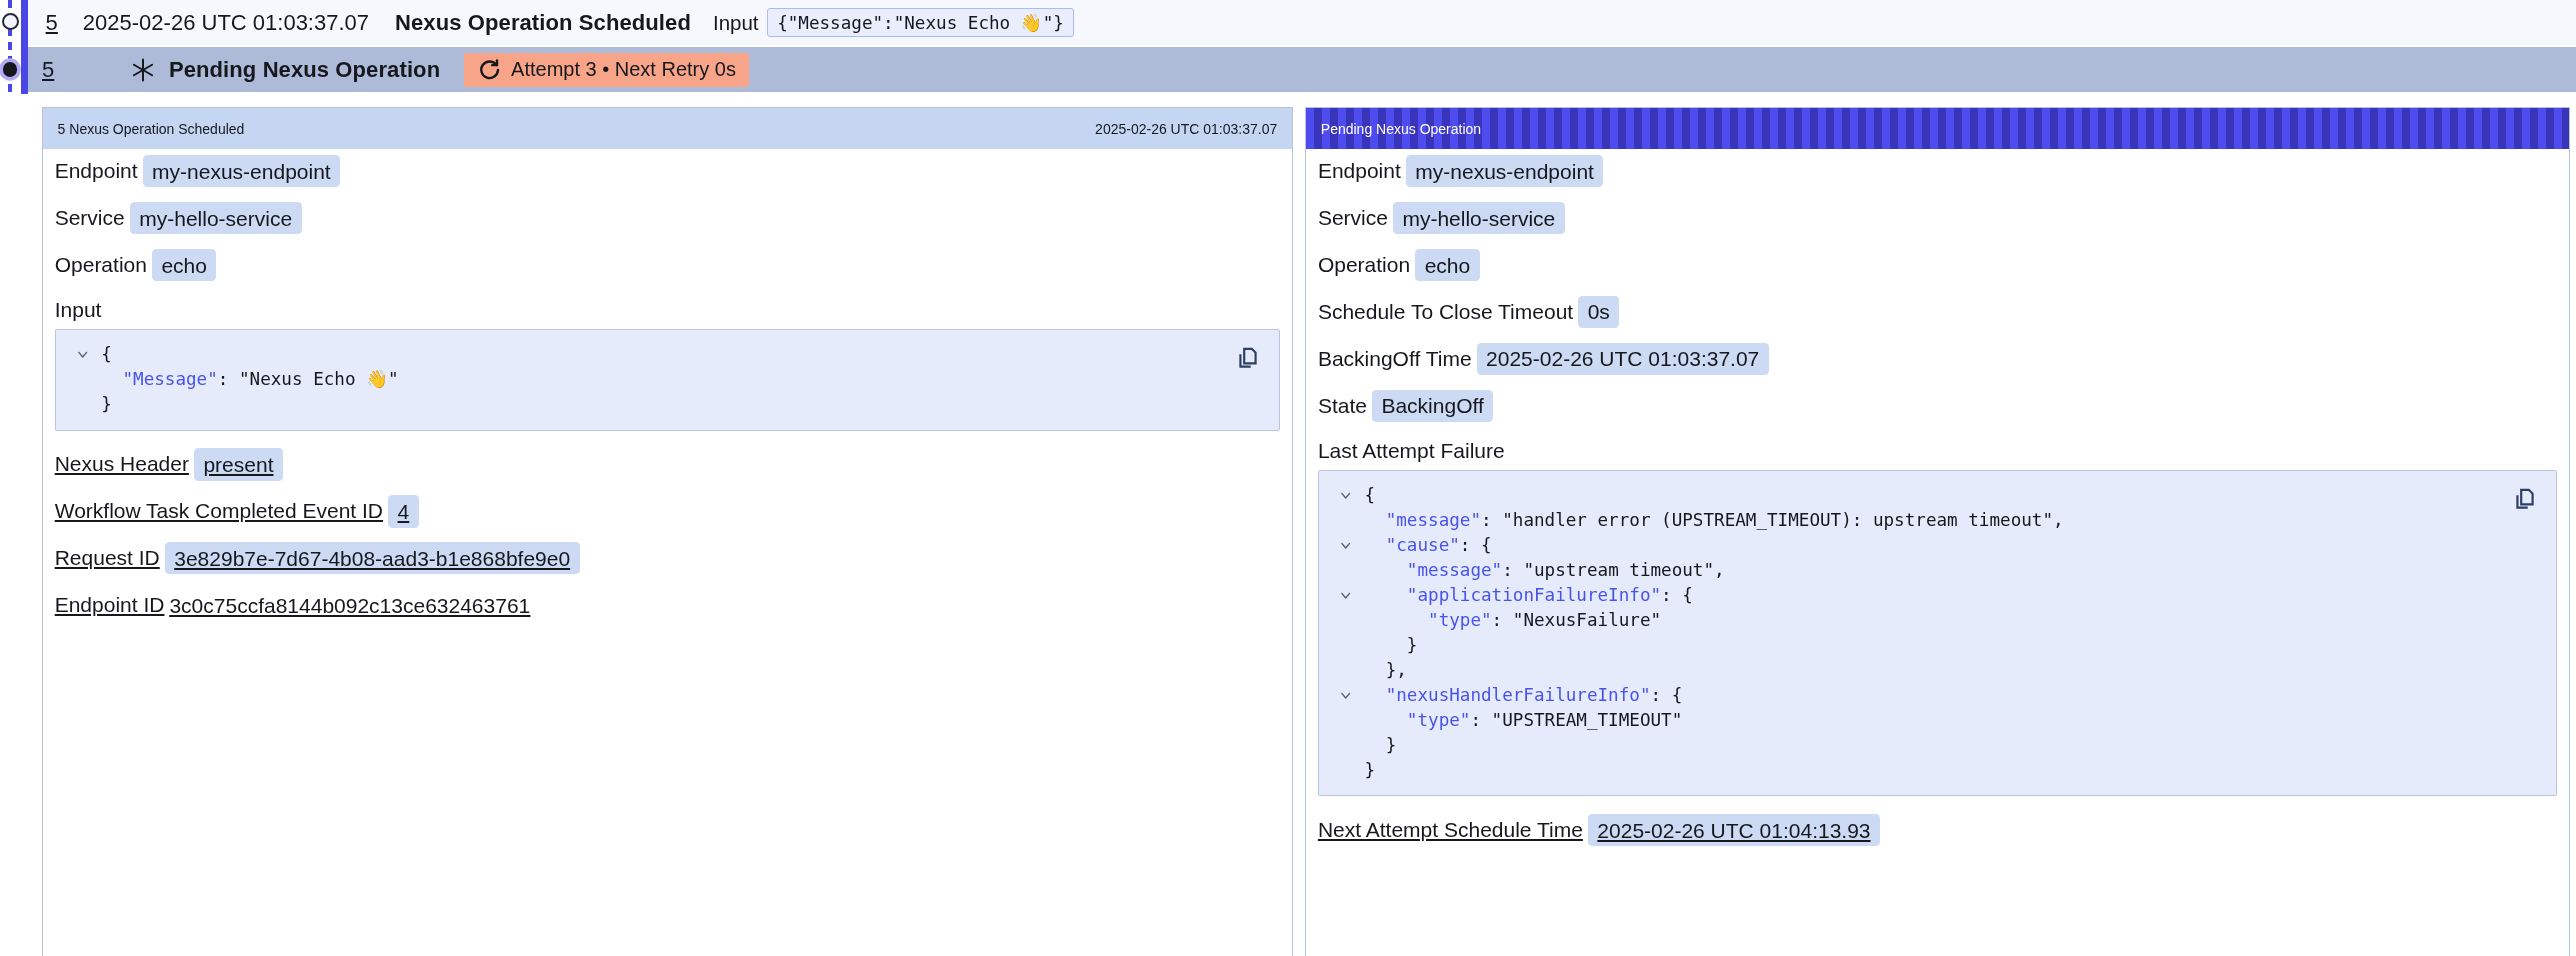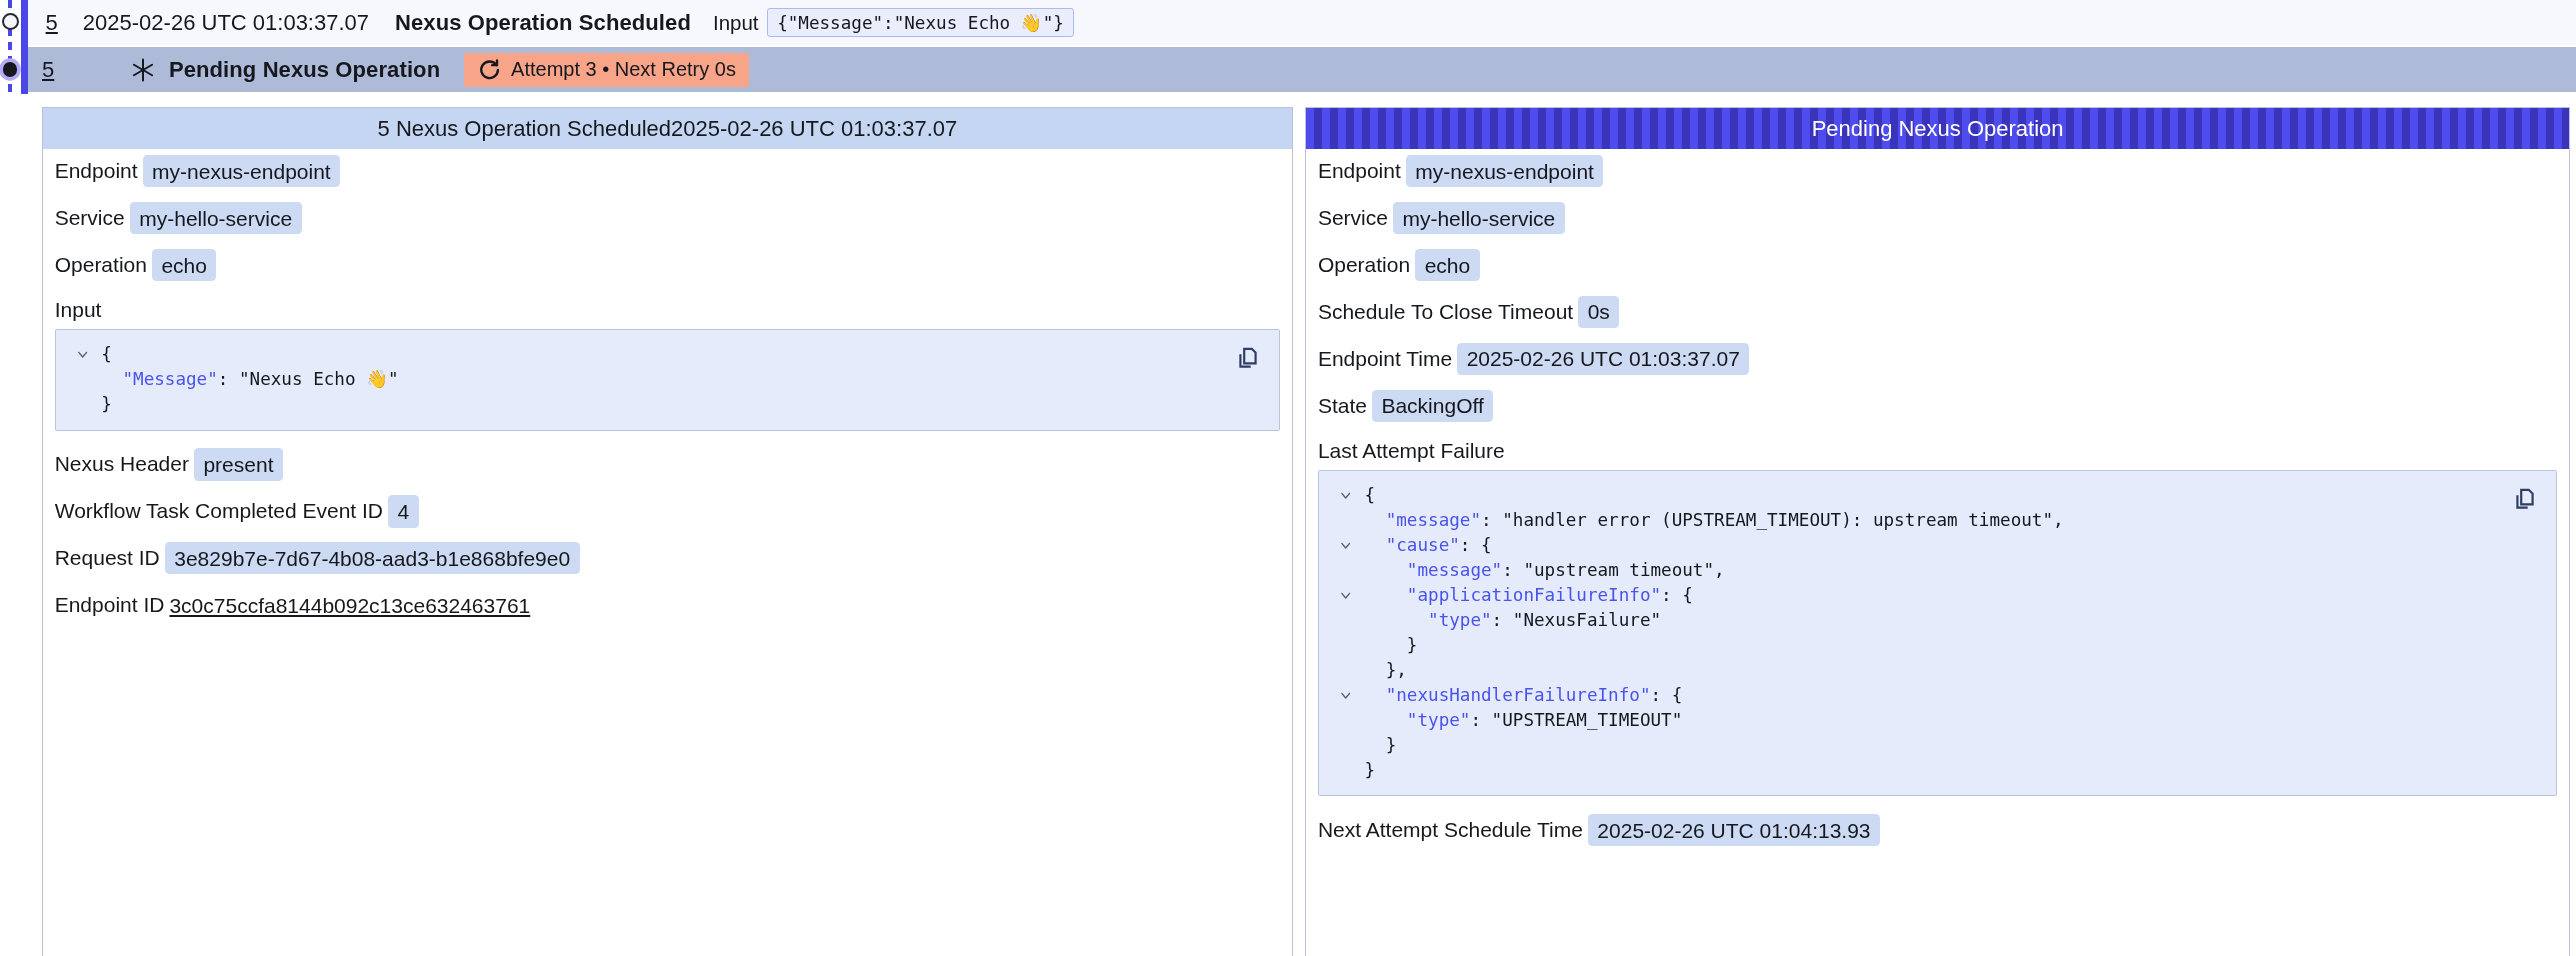--- a/index.html
+++ b/index.html
@@ -35,31 +35,31 @@
   .asterisk{margin-left:75px;display:flex;}
   .row-2 .evt-title{margin-left:11.7px;}
   .retry-badge{margin-left:23.4px;display:flex;align-items:center;gap:9.5px;background:var(--orange);
     border-radius:2.9px;padding:4.4px 13px;font-size:20px;font-weight:500;height:34px;}
 
   
   .panels{position:absolute;top:107px;left:42px;width:2528px;display:flex;gap:12.4px;}
   .panel{border:1.5px solid var(--panel-border);height:864px;background:#fff;overflow:hidden;}
   .panel-left{width:1251px;}
   .panel-right{width:1265px;}
-  .panel-hdr{height:41px;display:flex;align-items:center;justify-content:center;
-    padding:0 14.6px;font-size:22px;}
+  .panel-hdr{height:41px;display:flex;align-items:center;justify-content:space-between;
+    padding:0 14.6px;font-size:14px;}
   .panel-left .panel-hdr{background:var(--hdr-bg);}
   .panel-right .panel-hdr{color:#fff;font-weight:500;
     background:repeating-linear-gradient(90deg,var(--indigo-stripe-a) 0 8px,var(--indigo-stripe-b) 8px 16px);}
   .panel-body{padding:5.9px 11.7px 0;}
 
   .field{display:flex;align-items:center;gap:5px;min-height:32px;margin-bottom:14.6px;font-size:21px;}
   .badge{background:var(--badge-bg);border-radius:4.4px;padding:3.7px 9.5px;line-height:25px;white-space:nowrap;text-align:right;}
   .linkval{text-decoration:underline;cursor:pointer;line-height:25px;}
-  .gap-top{margin-top:17.6px;}
+  .gap-top{margin-top:17.6px;text-decoration:underline;}
 
   .code-label{font-size:21px;line-height:25px;margin:16px 0 6.6px;}
   .code-block{position:relative;background:var(--code-bg);border:1.5px solid var(--code-border);
     border-radius:1.5px;padding:12.4px 17.6px;font-family:"DejaVu Sans Mono",monospace;
     font-size:17.6px;line-height:25px;color:#16181d;}
   .j-line{display:flex;}
   .j-gutter{width:28px;flex:none;display:flex;align-items:center;padding-left:1.5px;}
   .j-code{white-space:pre;}
   .j-key{color:var(--key-blue);}
   .copy-btn{position:absolute;top:14.6px;right:17.6px;width:28px;height:28px;background:none;border:none;
@@ -201,21 +201,21 @@
     <span class="f-label">Operation</span>
     <span class="f-value badge">echo</span>
   </div>
 
   <div class="field">
     <span class="f-label">Schedule To Close Timeout</span>
     <span class="f-value badge">0s</span>
   </div>
 
   <div class="field">
-    <span class="f-label">Endpoint Time</span>
+    <span class="f-label">BackingOff Time</span>
     <span class="f-value badge">2025-02-26 UTC 01:03:37.07</span>
   </div>
 
   <div class="field">
     <span class="f-label">State</span>
     <span class="f-value badge">BackingOff</span>
   </div>
 
 
 </div>

